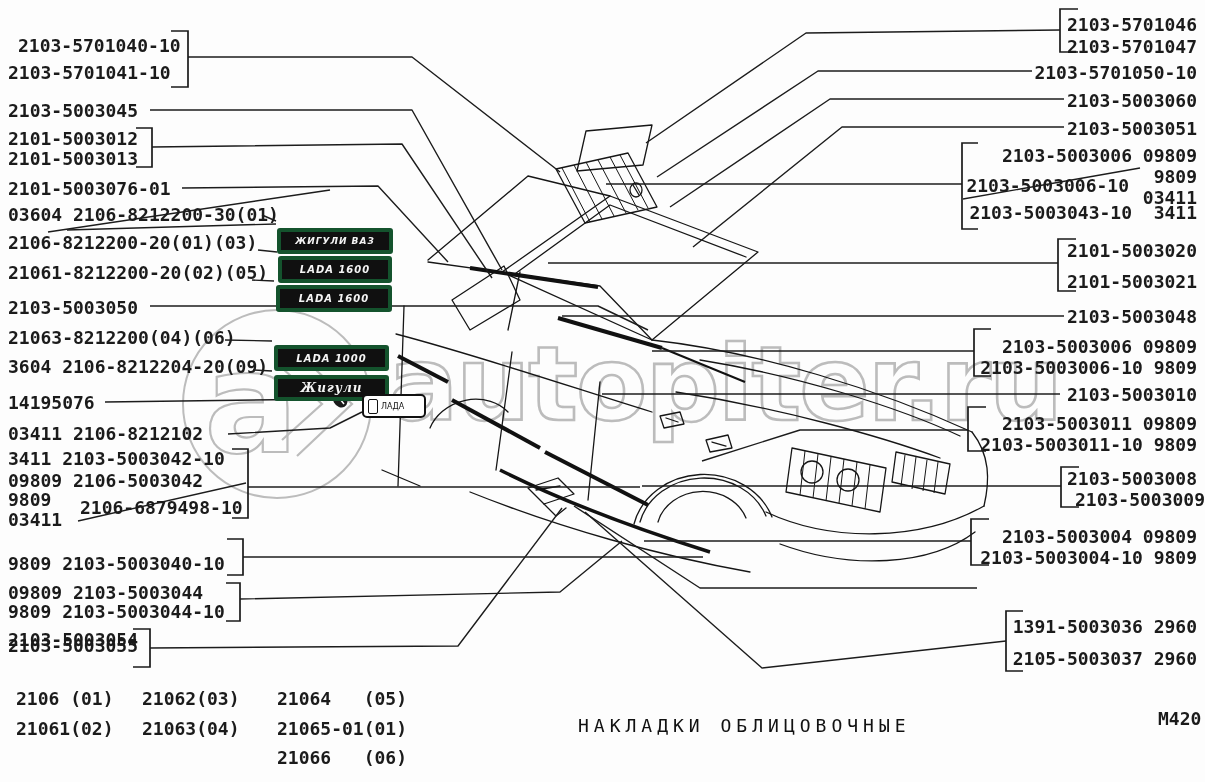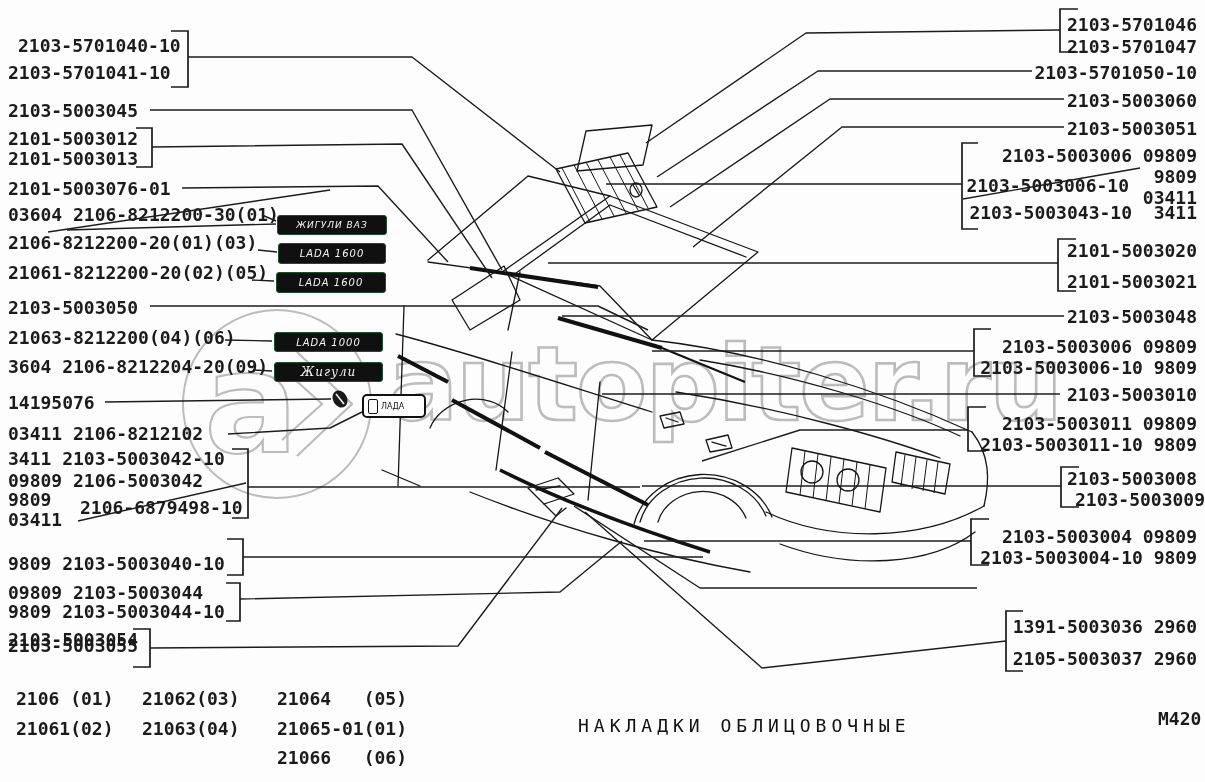--- a/index.html
+++ b/index.html
@@ -1,23 +1,23 @@
 <!DOCTYPE html>
 <html><head>
 <meta charset="utf-8">
 <style>
   html,body{margin:0;padding:0;background:#ffffff;}
   #stage{position:relative;width:1205px;height:782px;background:#fdfdfd;overflow:hidden;
          font-family:"DejaVu Sans Mono","Liberation Mono",monospace;color:#181818;}
   .lbl{position:absolute;font-size:18px;font-weight:bold;line-height:20px;white-space:pre;
        letter-spacing:0px;color:#1b1b1b;}
   .rlbl{text-align:right;}
-  .badge{position:absolute;background:#101010;color:#f5f5f5;border-radius:3px;border:1px solid #14532d;
+  .badge{position:absolute;background:#101010;color:#f5f5f5;border-radius:3px;border:4px solid #14532d;
          display:flex;align-items:center;justify-content:center;font-family:"DejaVu Sans",sans-serif;
-         font-weight:normal;font-style:italic;font-size:10px;letter-spacing:1px;white-space:pre;}
+         font-weight:bold;font-style:italic;font-size:10px;letter-spacing:1px;white-space:pre;margin-top:13px;}
   .badge-outline{position:absolute;background:#fff;border:2px solid #111;border-radius:5px;
          display:flex;align-items:center;justify-content:flex-start;gap:3px;padding:0 4px;
          font-family:"DejaVu Sans",sans-serif;font-weight:normal;font-size:8px;color:#111;}
   .crest{width:8px;height:13px;border:1.5px solid #111;border-radius:2px;}
   .caption{position:absolute;font-size:18px;font-weight:normal;letter-spacing:5px;white-space:pre;color:#111;}
   svg{position:absolute;left:0;top:0;}
   .k{stroke:#161616;stroke-width:1.3;fill:none;stroke-linecap:round;stroke-linejoin:round;}
   .kt{stroke:#111;fill:none;stroke-linecap:butt;}
   .ld{stroke:#1c1c1c;stroke-width:1.4;fill:none;stroke-linejoin:round;}
   .br{stroke:#1a1a1a;stroke-width:1.7;fill:none;}

